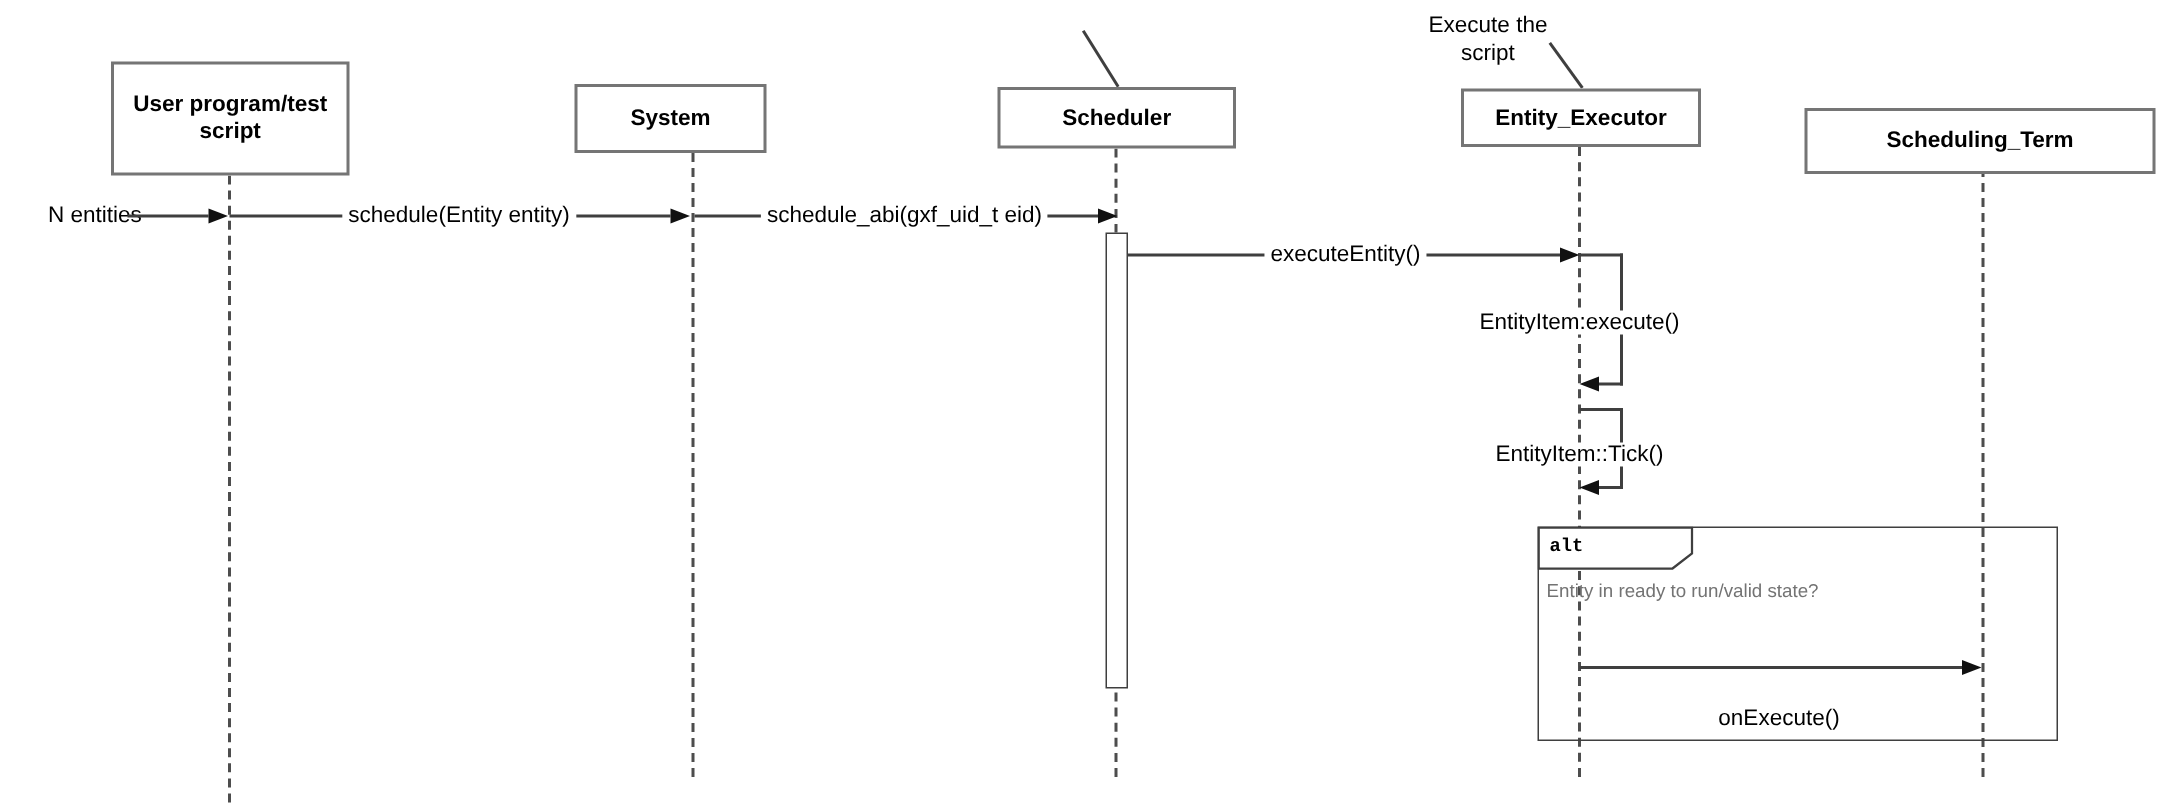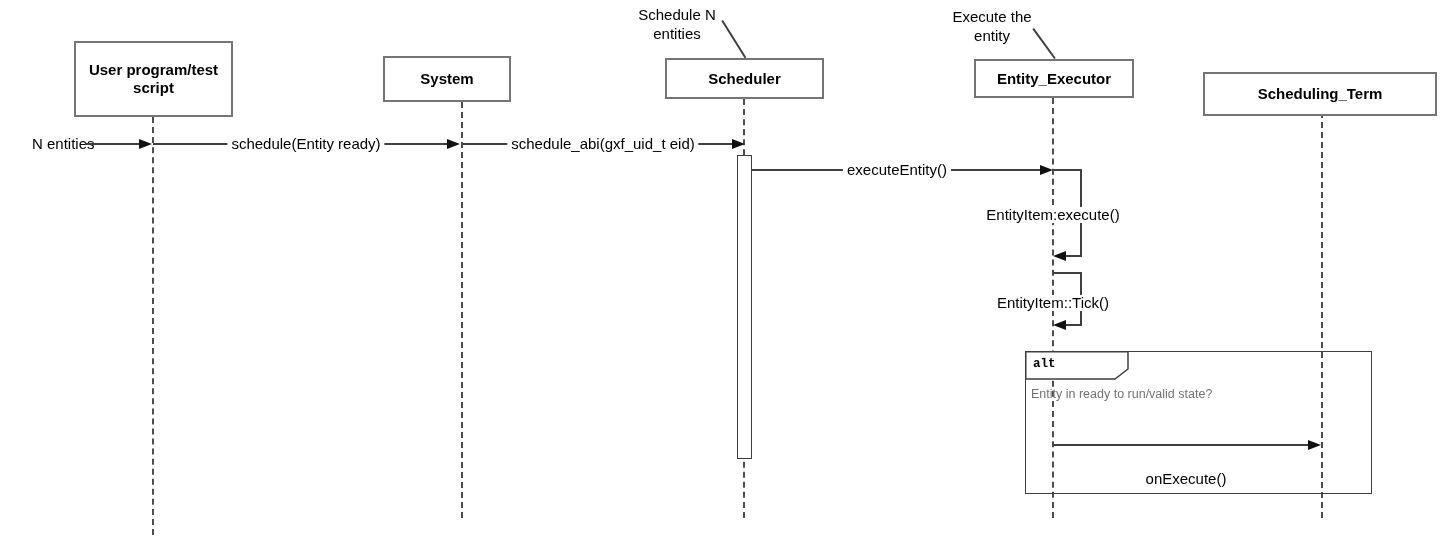--- a/index.html
+++ b/index.html
@@ -49,21 +49,21 @@
   </svg>
   <div class="alt-label" style="left:1033px;top:357px;font-family:Liberation Mono, monospace;">alt</div>
   <div class="guard" style="left:1031px;top:387px;">Entity in ready to run/valid state?</div>
 
   <div class="mlabel-plain" style="left:8px;top:136px;">N entities</div>
   <div class="mline" style="left:85px;top:143px;width:54px;"></div>
   <div class="ah-r" style="left:139px;top:139px;"></div>
 
   <div class="mline" style="left:153px;top:143px;width:294px;"></div>
   <div class="ah-r" style="left:447px;top:139px;"></div>
-  <div class="mlabel" style="left:306px;top:136px;">schedule(Entity ready)</div>
+  <div class="mlabel" style="left:306px;top:136px;">schedule(Entity entity)</div>
 
   <div class="mline" style="left:463px;top:143px;width:269px;"></div>
   <div class="ah-r" style="left:732px;top:139px;"></div>
   <div class="mlabel" style="left:603px;top:136px;">schedule_abi(gxf_uid_t eid)</div>
 
   <div class="mline" style="left:752px;top:169px;width:289px;"></div>
   <div class="ah-r" style="left:1040px;top:165px;"></div>
   <div class="mlabel" style="left:897px;top:162px;">executeEntity()</div>
 
   <div class="mline" style="left:1053px;top:169px;width:29px;"></div>
@@ -75,23 +75,22 @@
   <div class="mline" style="left:1053px;top:272px;width:29px;"></div>
   <div class="vseg" style="left:1080px;top:272px;height:54px;"></div>
   <div class="mline" style="left:1066px;top:324px;width:16px;"></div>
   <div class="ah-l" style="left:1053px;top:320px;"></div>
   <div class="mlabel" style="left:1053px;top:295px;">EntityItem::Tick()</div>
 
   <div class="mline" style="left:1053px;top:444px;width:256px;"></div>
   <div class="ah-r" style="left:1308px;top:440px;"></div>
   <div class="mlabel" style="left:1186px;top:437px;margin-top:34px;">onExecute()</div>
 
-  <div class="ann-text" style="left:677px;top:5px;width:92px;">Schedule N entities</div>
   <div class="leader" style="left:723px;top:20px;width:44px;transform:rotate(58deg);"></div>
-  <div class="ann-text" style="left:992px;top:7px;width:88px;">Execute the entity</div>
+  <div class="ann-text" style="left:992px;top:7px;width:88px;">Execute the script</div>
   <div class="leader" style="left:1034px;top:28px;width:37px;transform:rotate(54deg);"></div>
 
   <div class="box" style="left:74px;top:41px;width:159px;height:76px;padding:0 6px;">User program/test script</div>
   <div class="box" style="left:383px;top:56px;width:128px;height:46px;">System</div>
   <div class="box" style="left:974px;top:59px;width:160px;height:39px;">Entity_Executor</div>
   <div class="box" style="left:665px;top:58px;width:159px;height:41px;">Scheduler</div>
   <div class="box" style="left:1203px;top:58px;width:234px;height:44px;margin-top:14px;">Scheduling_Term</div>
 
 </div>
 

